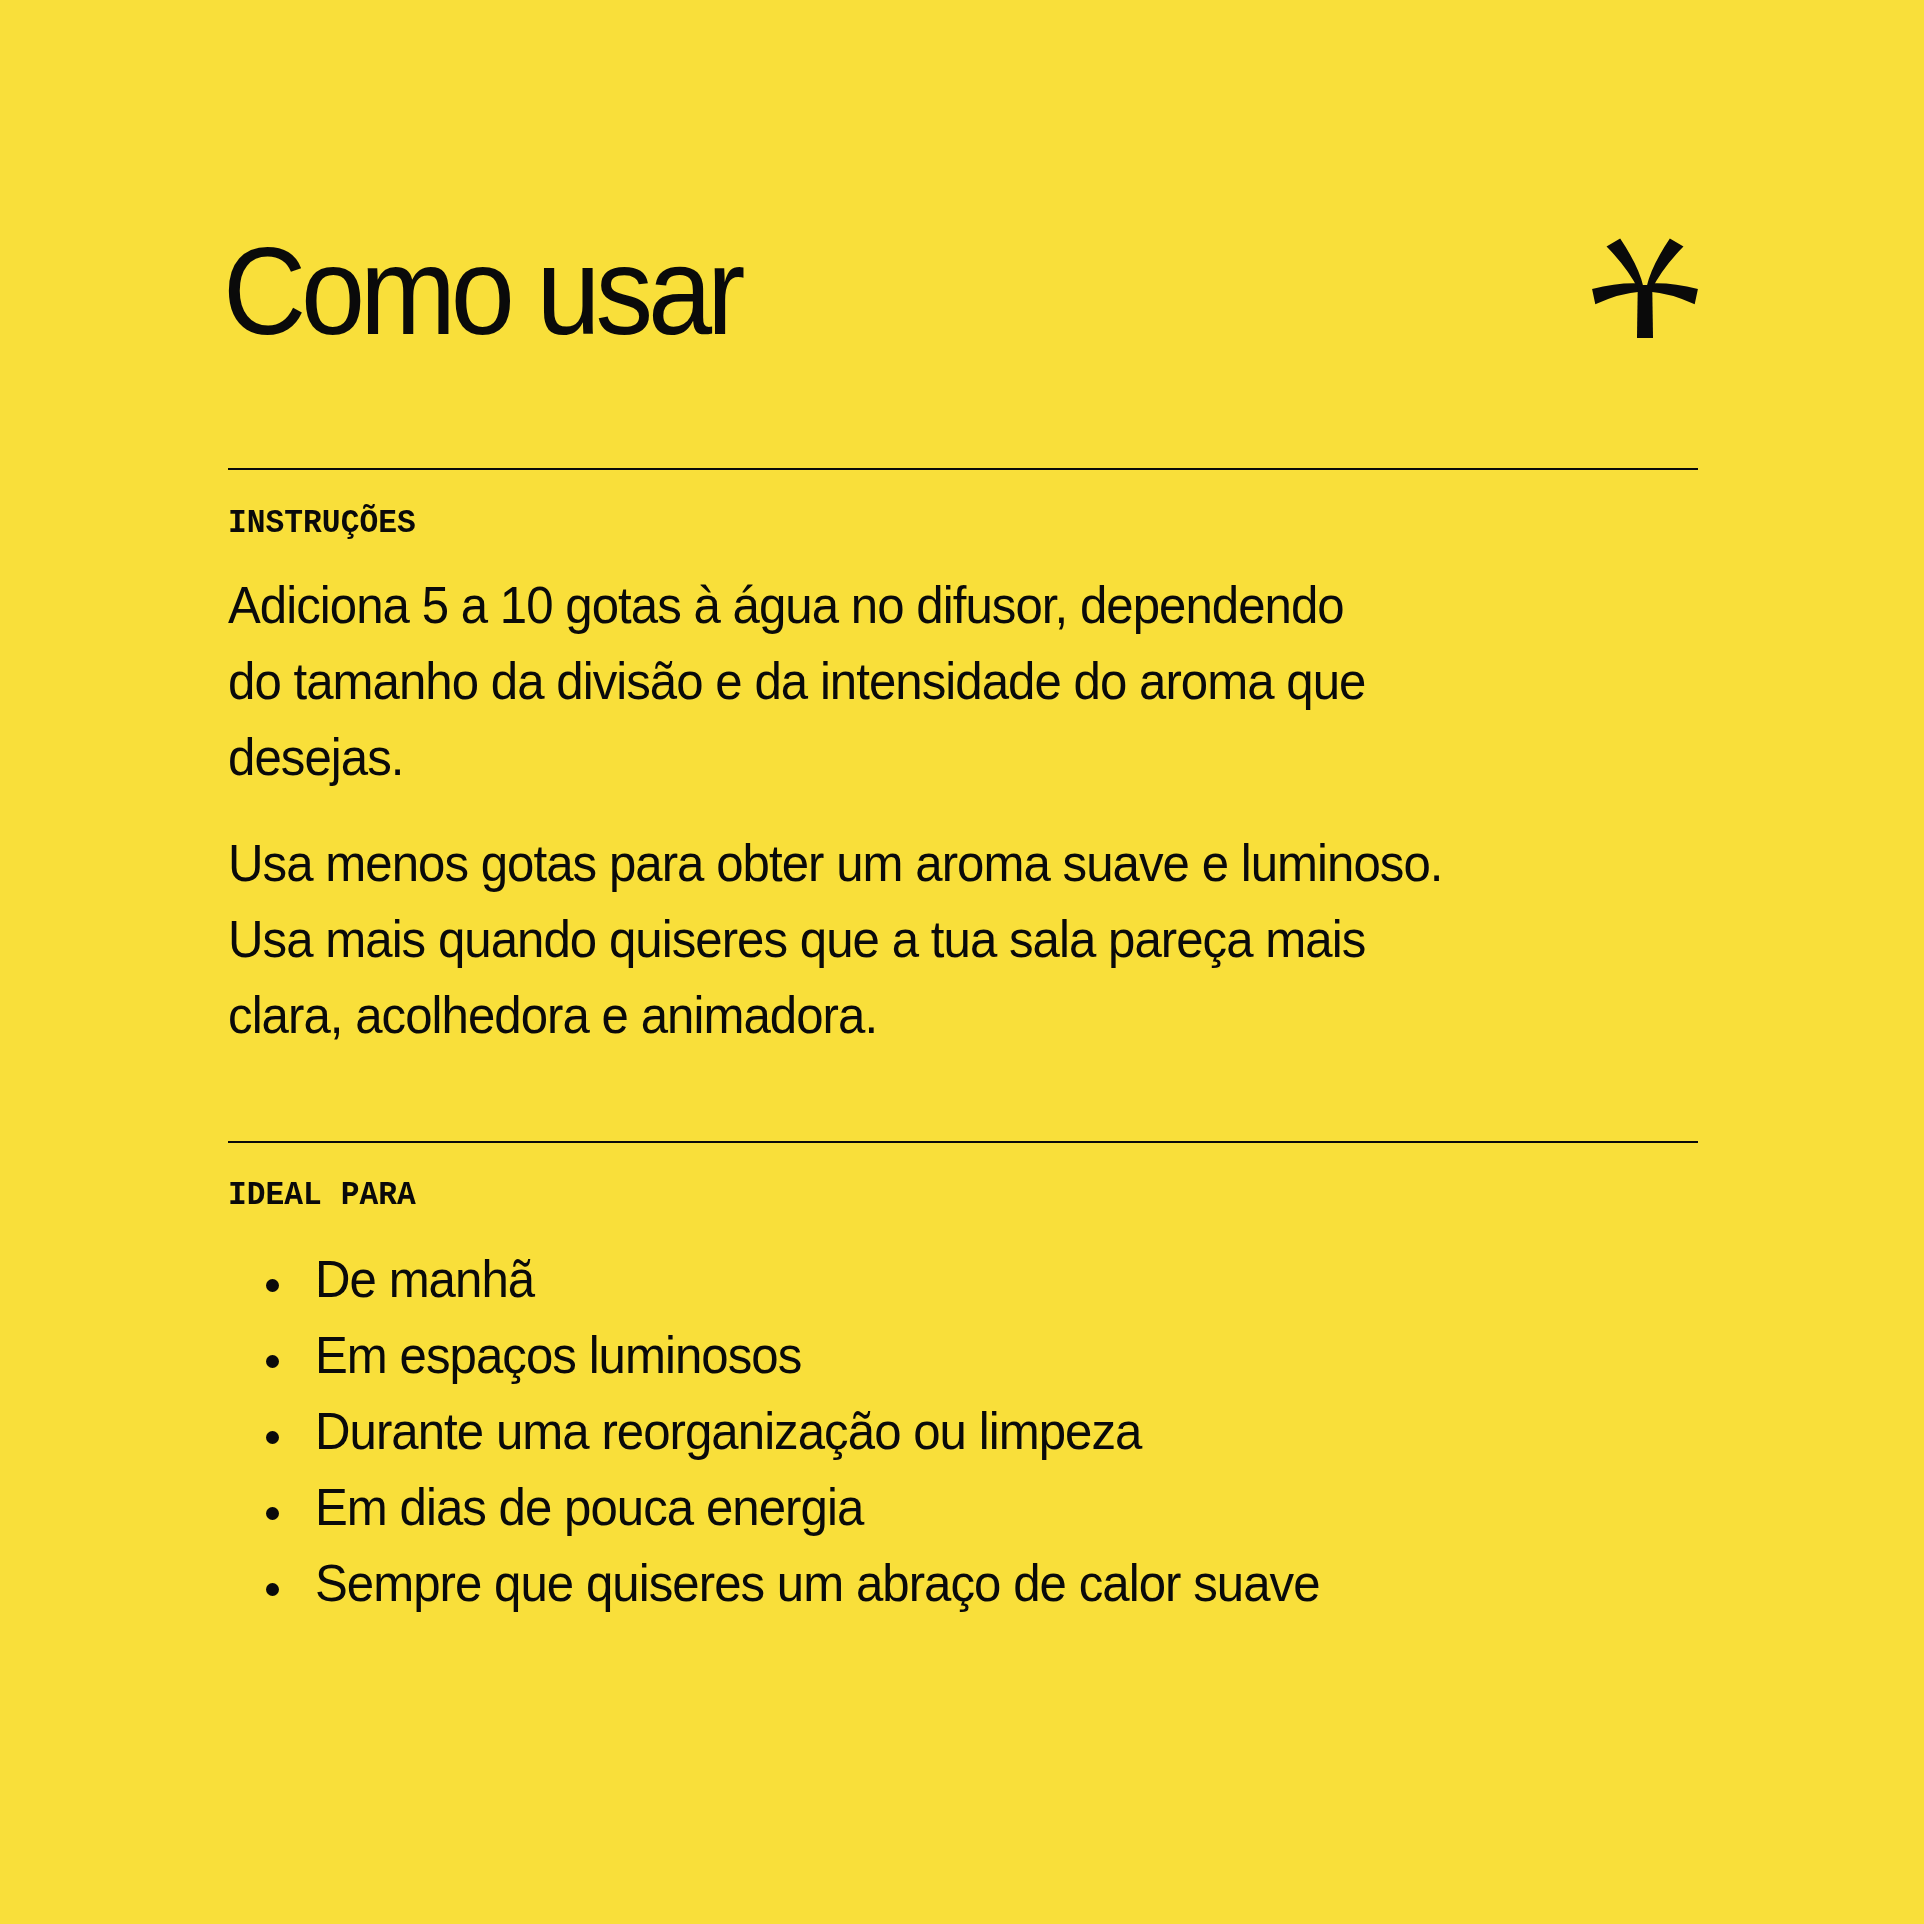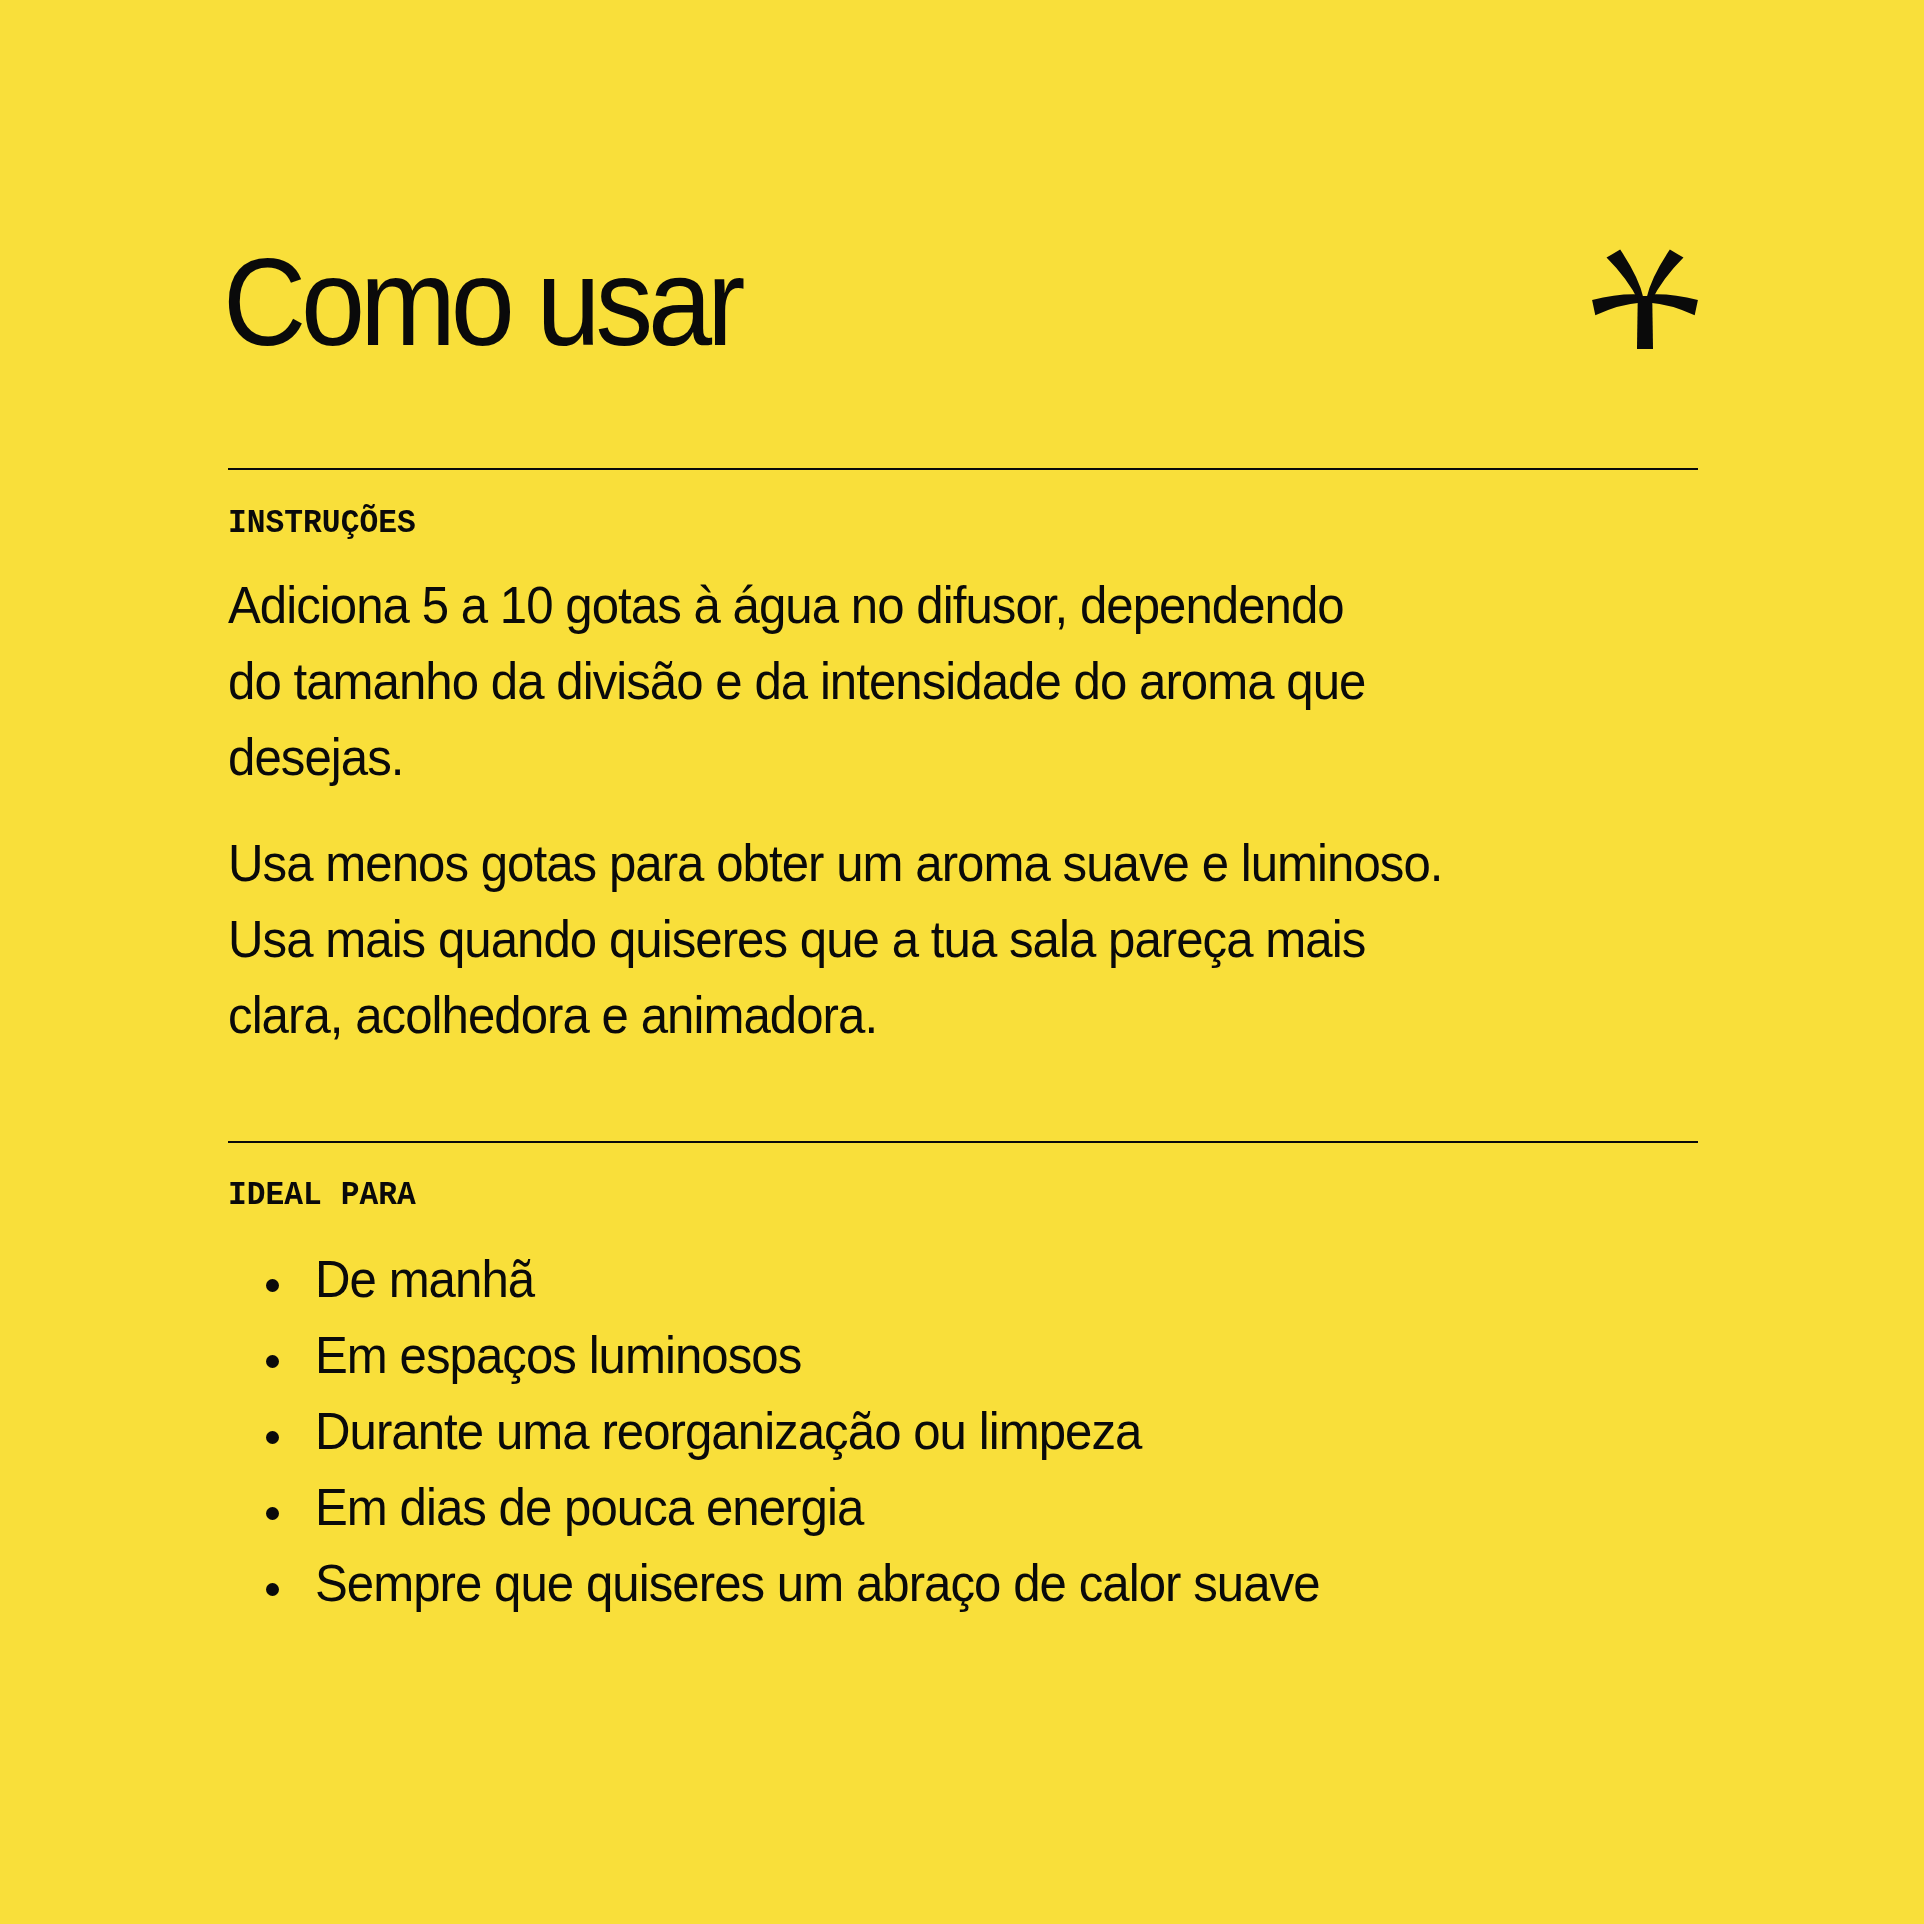--- a/index.html
+++ b/index.html
@@ -18,21 +18,21 @@
     .page {
       position: absolute;
       left: 228px;
       top: 0;
       width: 1470px;
       height: 1925px;
     }
     .header {
       position: absolute;
       left: 0;
-      top: 234px;
+      top: 223px;
       width: 1470px;
       height: 136px;
     }
     .title {
       position: absolute;
       left: -4.8px;
       top: 0;
       margin: 0;
       font-family: "Liberation Sans", sans-serif;
       font-weight: 400;

